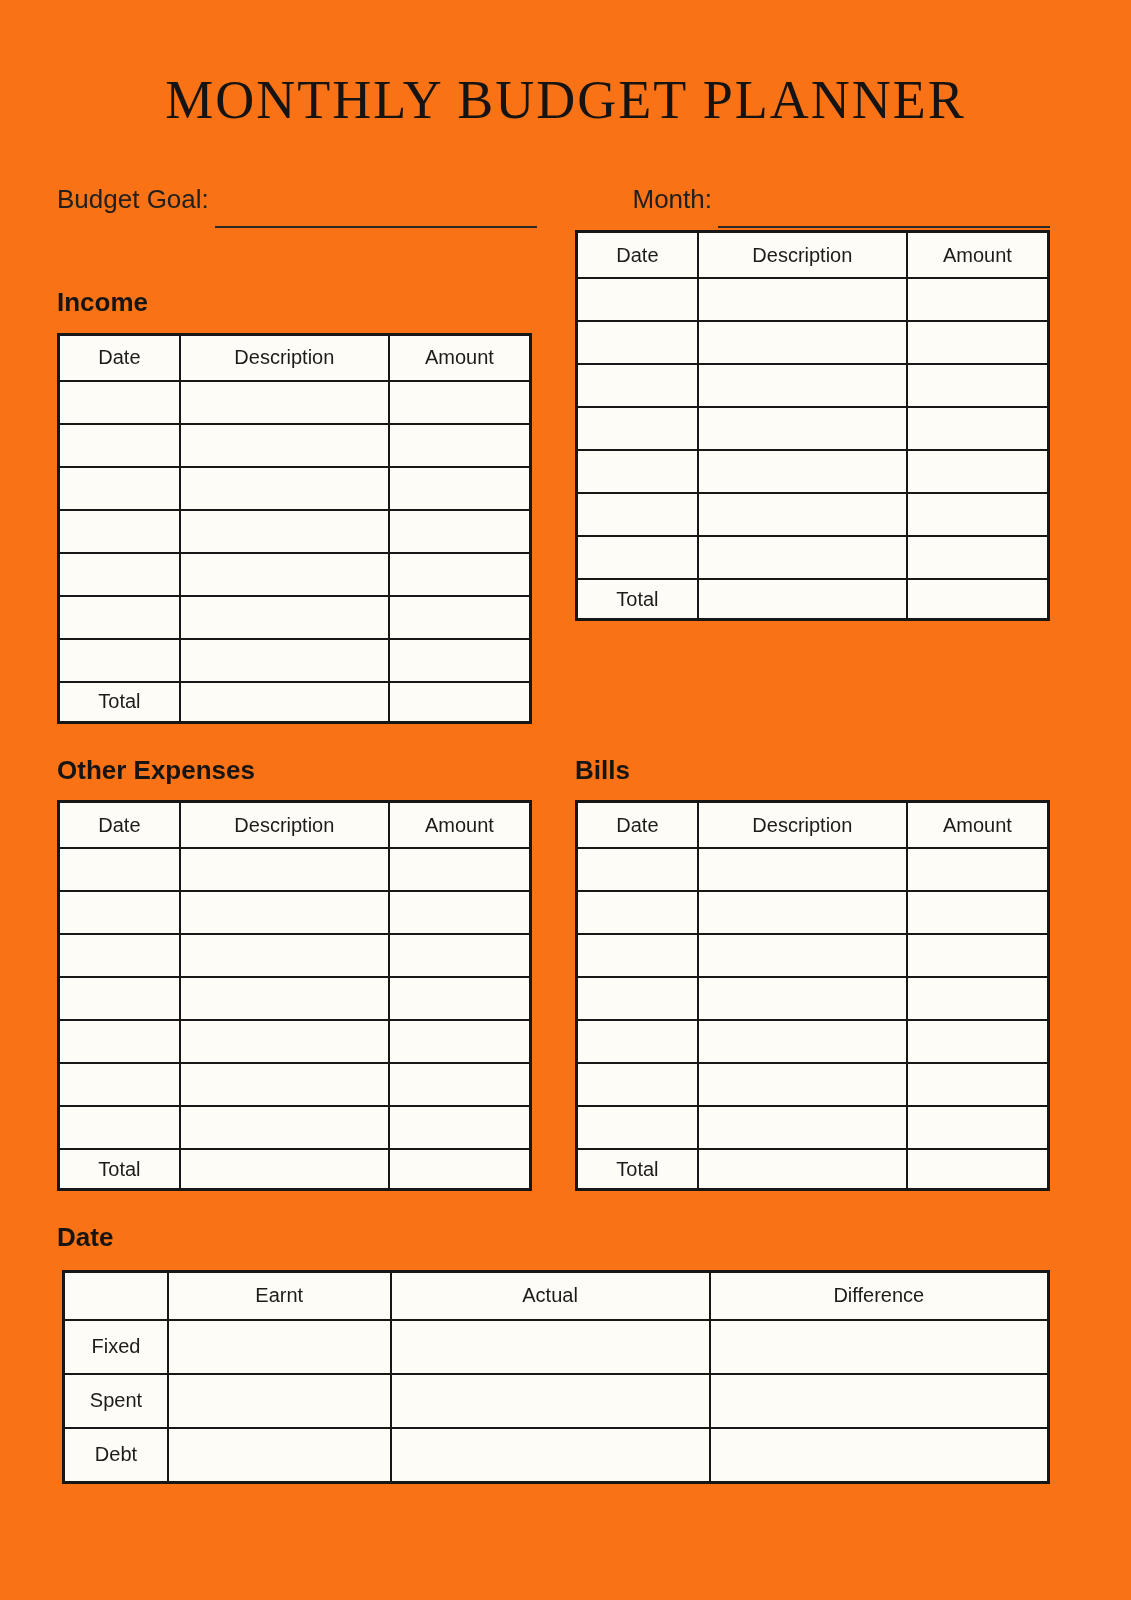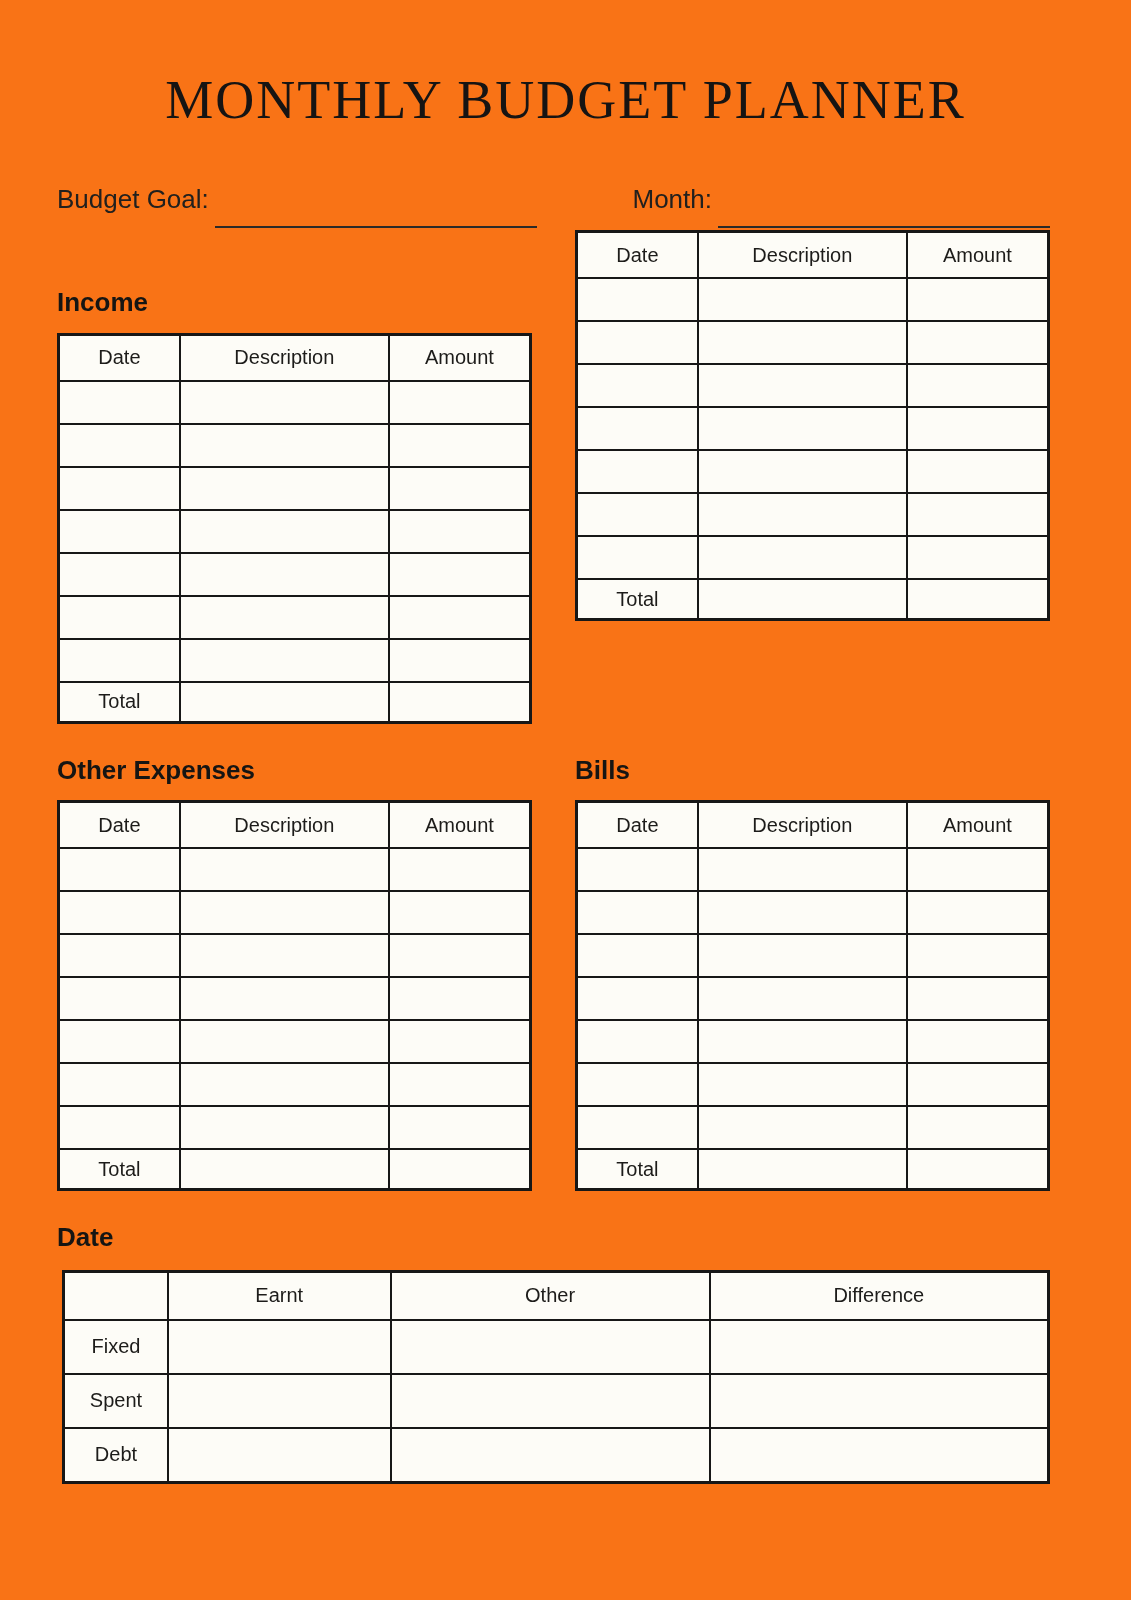--- a/index.html
+++ b/index.html
@@ -357,21 +357,21 @@
       <colgroup>
           <col class="r-lab">
           <col class="r-goal">
           <col class="r-act">
           <col class="r-diff">
         </colgroup>
       <thead>
         <tr>
           <th></th>
           <th>Earnt</th>
-          <th>Other</th>
+          <th>Actual</th>
           <th>Difference</th>
         </tr>
       </thead>
       <tbody>
         <tr>
           <td>Fixed</td>
           <td></td>
           <td></td>
           <td></td>
         </tr>

